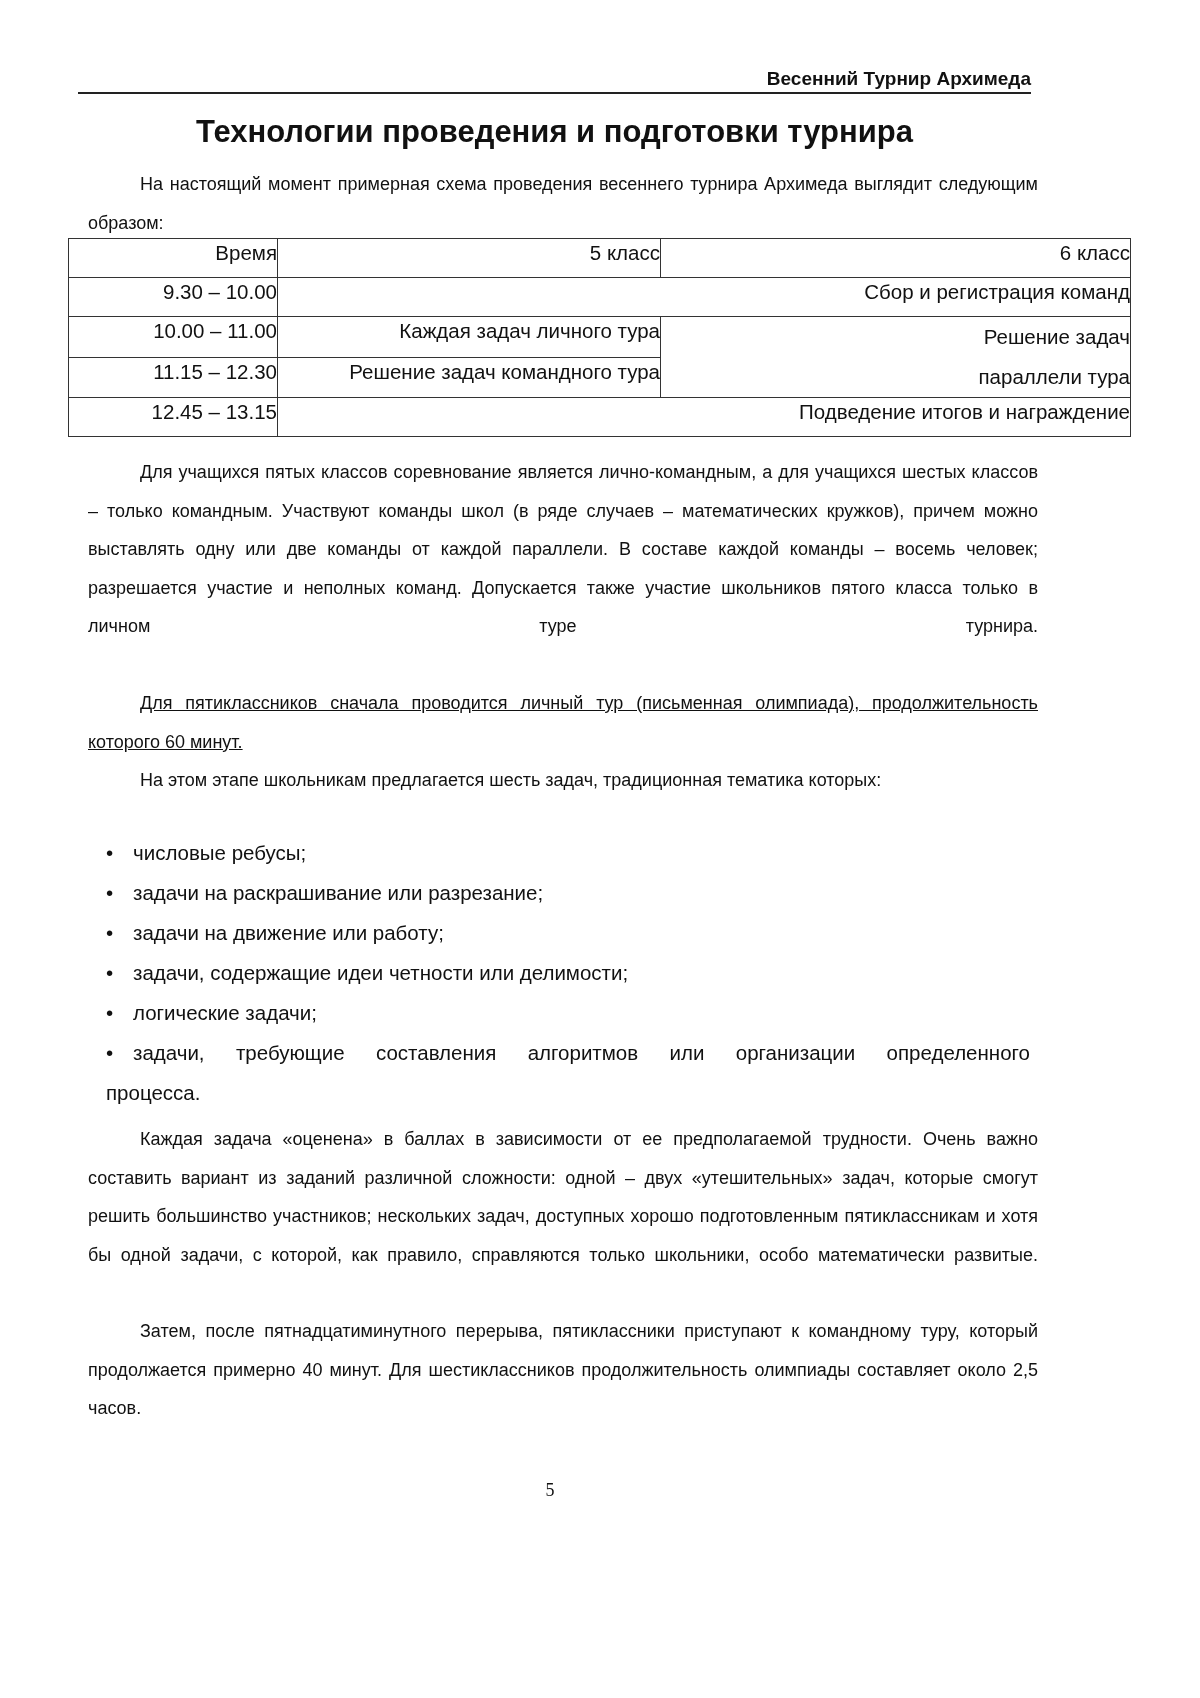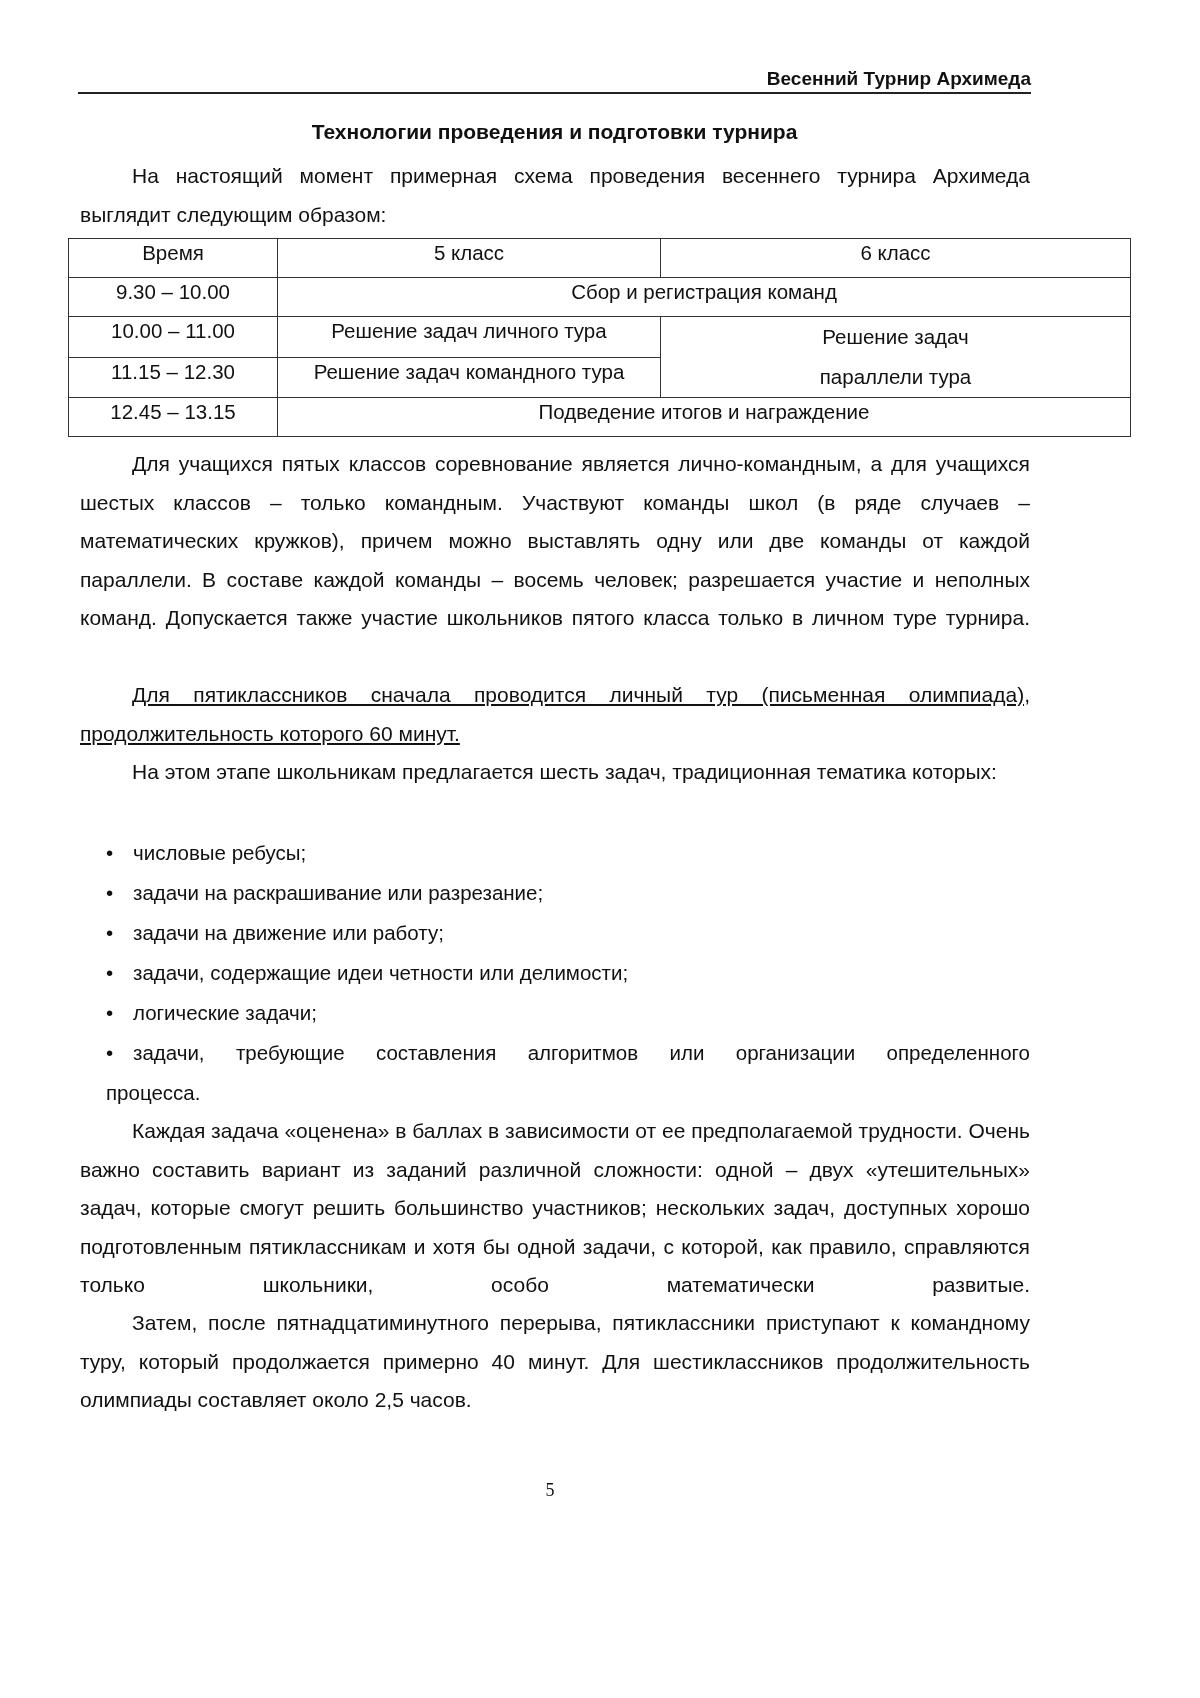--- a/index.html
+++ b/index.html
@@ -4,28 +4,28 @@
   <style>
     html, body { margin: 0; padding: 0; background: #ffffff; }
     body { width: 1200px; height: 1698px; position: relative; overflow: hidden;
            font-family: "Liberation Sans", sans-serif; color: #111111; }
     .page { position: absolute; left: 0; top: 0; width: 1200px; height: 1698px; }
     .running-header { position: absolute; left: 78px; top: 68px; width: 953px;
       text-align: right; font-weight: bold; font-size: 19px; line-height: 22px; }
     .header-rule { position: absolute; left: 78px; top: 92px; width: 953px; height: 0;
       border-top: 2px solid #222; }
     .title { position: absolute; left: 78px; top: 117px; width: 953px; text-align: center;
-      font-weight: bold; font-size: 21px; line-height: 30px; }
-    .para { position: absolute; left: 80px; width: 950px; font-size: 21px;
-      line-height: 38.5px; text-align: justify; text-indent: 52px; margin: 0; }
+      font-weight: bold; font-size: 31px; line-height: 30px; }
+    .para { position: absolute; left: 80px; width: 950px; font-size: 18px;
+      line-height: 38.5px; text-align: justify; text-indent: 52px; margin: 8px; }
     .para.last-justify { text-align-last: justify; }
     table.schedule { position: absolute; left: 68px; top: 238px; width: 1063px;
       border-collapse: collapse; font-size: 20.5px; }
     table.schedule td { border: 1.5px solid #333; height: 38px; padding: 0;
-      text-align: center; vertical-align: top; line-height: 28px; }
+      text-align: right; vertical-align: top; line-height: 28px; }
     table.schedule td.col-time { width: 208px; }
     table.schedule td.col-5 { width: 382px; }
     table.schedule td.merged-6 { vertical-align: top; line-height: 40px; padding-top: 0; margin-top: 8px; }
     .bullets { position: absolute; left: 106px; top: 833px; width: 924px; margin: 0; padding: 0;
       list-style: none; font-size: 20.5px; }
     .bullets li { position: relative; padding-left: 27px; line-height: 40px; height: 40px; }
     .bullets li.wrap { height: auto; text-align: justify; text-align-last: left; }
     .bullets li .bullet { position: absolute; left: 0; top: 0; }
     .bullets li.wrap .first-line { display: block; text-align: justify; text-align-last: justify; }
     .bullets li.wrap .second-line { display: block; margin-left: -27px; }
@@ -50,21 +50,21 @@
       <td class="col-time">Время</td>
       <td class="col-5">5 класс</td>
       <td>6 класс</td>
     </tr>
     <tr>
       <td>9.30 – 10.00</td>
       <td colspan="2">Сбор и регистрация команд</td>
     </tr>
     <tr>
       <td>10.00 – 11.00</td>
-      <td>Решение задач личного тура</td>
+      <td>Каждая задач личного тура</td>
       <td rowspan="2" class="merged-6">
         <div>Решение задач</div>
         <div>параллели тура</div>
       </td>
     </tr>
     <tr>
       <td>11.15 – 12.30</td>
       <td>Решение задач командного тура</td>
     </tr>
     <tr>

